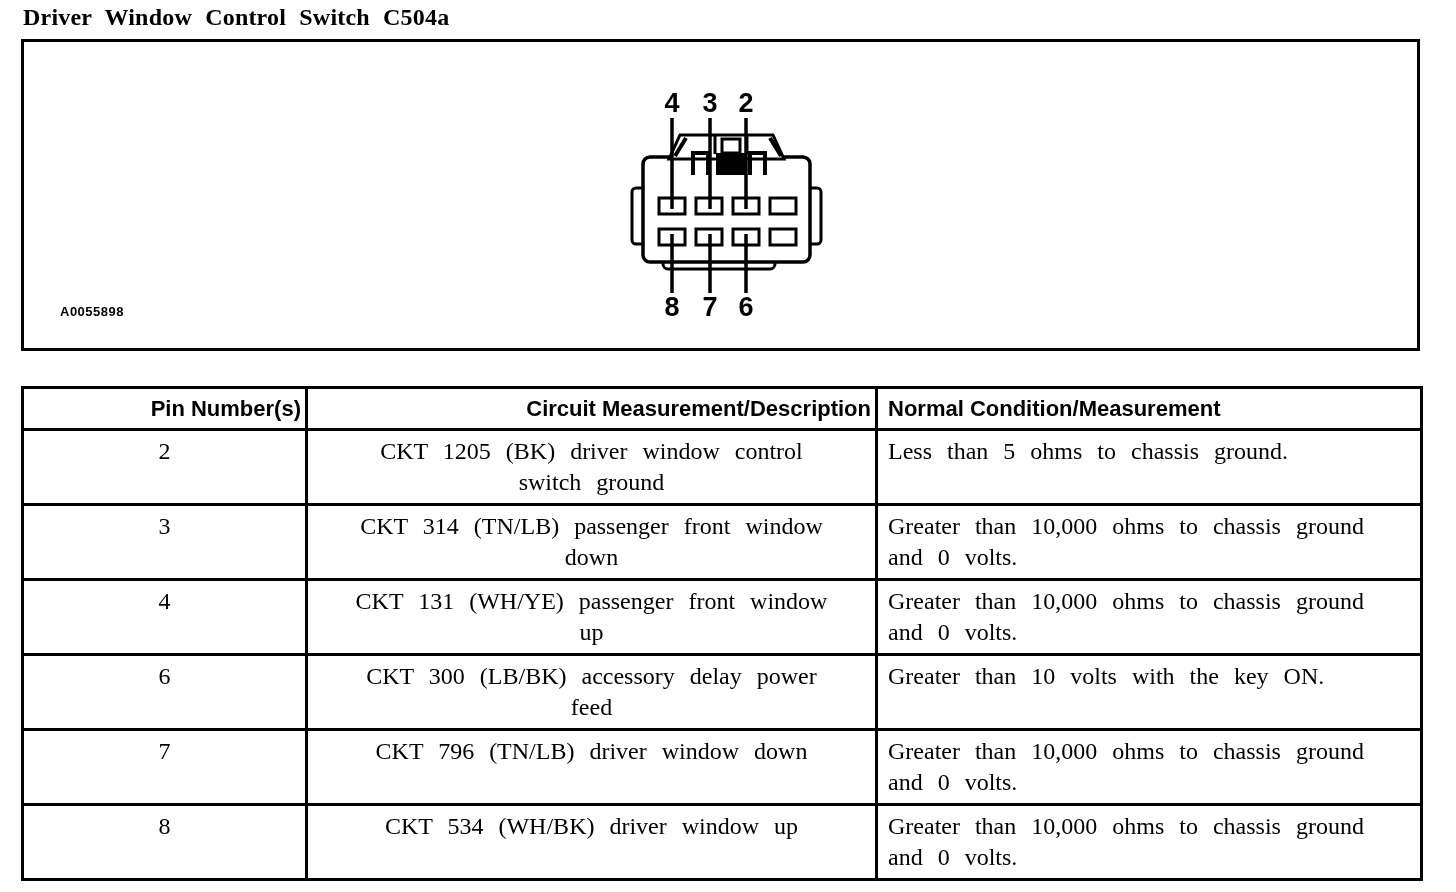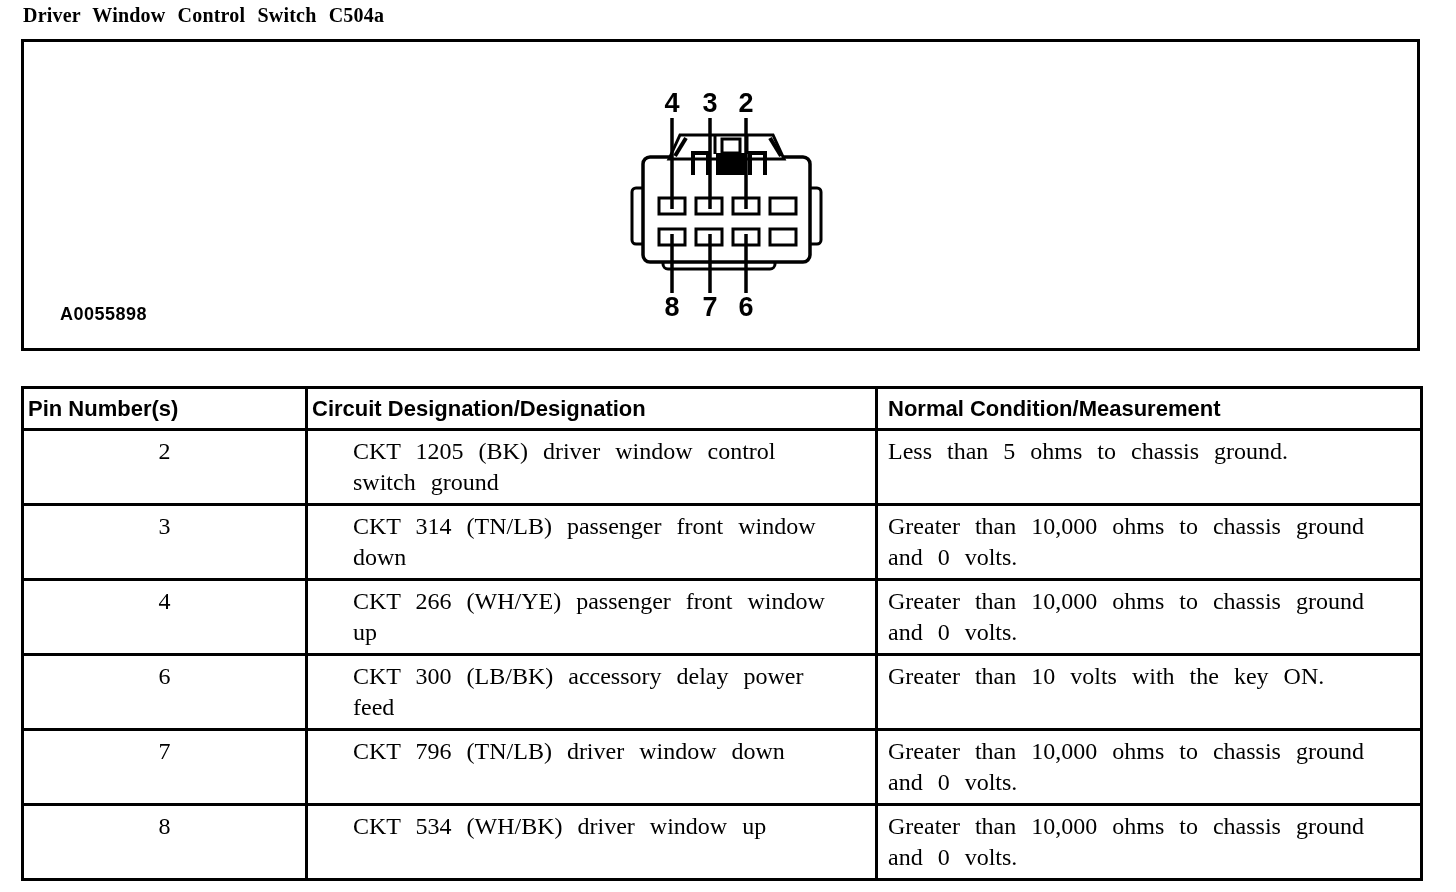--- a/index.html
+++ b/index.html
@@ -2,30 +2,30 @@
 <html><head>
 <meta charset="utf-8">
 <style>
   html,body{margin:0;padding:0;background:#ffffff;}
   .page{
     position:relative;width:1456px;height:892px;background:#ffffff;
     font-family:"Liberation Serif",serif;color:#000;overflow:hidden;
   }
   .doc-title{
     position:absolute;left:23px;top:4px;
-    font-family:"Liberation Serif",serif;font-weight:bold;font-size:20px;
+    font-family:"Liberation Serif",serif;font-weight:bold;font-size:24px;
     word-spacing:7px;letter-spacing:0.2px;white-space:nowrap;
   }
   .figure-box{
     position:absolute;left:21px;top:39px;width:1399px;height:312px;
     border:3px solid #000;box-sizing:border-box;background:#fff;
   }
   .figure-caption{
     position:absolute;left:36px;top:262px;
-    font-family:"Liberation Sans",sans-serif;font-weight:bold;font-size:18px;
+    font-family:"Liberation Sans",sans-serif;font-weight:bold;font-size:13px;
     letter-spacing:0.5px;
   }
   .connector-svg{position:absolute;left:584px;top:46px;width:295px;height:235px;}
   .pin-label{
     position:absolute;width:34px;text-align:center;
     font-family:"Liberation Sans",sans-serif;font-weight:bold;font-size:27px;
     line-height:24px;
   }
   
   .pl-t0{left:631px;top:49px;}  .pl-t1{left:669px;top:49px;}  .pl-t2{left:705px;top:49px;}
@@ -38,28 +38,28 @@
   .data-table col.c1{width:284px;}
   .data-table col.c2{width:570px;}
   .data-table col.c3{width:545px;}
   .data-table th,.data-table td{
     border:3px solid #000;vertical-align:top;box-sizing:border-box;
   }
   .data-table th{
     font-family:"Liberation Sans",sans-serif;font-weight:bold;font-size:22px;
     height:42px;vertical-align:middle;padding:2px 4px;
   }
-  .data-table th.h1,.data-table th.h2{text-align:left;}
+  .data-table th.h1,.data-table th.h2{text-align:right;}
   .data-table th.h3{text-align:left;padding-left:10px;margin-top:30px;}
   .data-table td{
     font-family:"Liberation Serif",serif;font-size:24px;line-height:31px;
     height:75px;word-spacing:9px;padding-top:5px;
   }
   .data-table td.pin{text-align:center;}
-  .data-table td.circuit{text-align:left;padding-left:45px;padding-right:45px;}
+  .data-table td.circuit{text-align:center;padding-left:45px;padding-right:45px;}
   .data-table td.cond{text-align:left;padding-left:10px;padding-right:8px;}
 </style>
 </head>
 <body>
 
 <div class="page">
 
   <div class="doc-title">Driver Window Control Switch C504a</div>
 
   <div class="figure-box">
@@ -116,38 +116,38 @@
 
   <table class="data-table">
     <colgroup>
         <col class="c1">
         <col class="c2">
         <col class="c3">
       </colgroup>
     <thead>
       <tr>
         <th class="h1">Pin Number(s)</th>
-        <th class="h2">Circuit Designation/Designation</th>
+        <th class="h2">Circuit Measurement/Description</th>
         <th class="h3">Normal Condition/Measurement</th>
       </tr>
     </thead>
     <tbody>
       <tr>
         <td class="pin">2</td>
         <td class="circuit">CKT 1205 (BK) driver window control switch ground</td>
         <td class="cond">Less than 5 ohms to chassis ground.</td>
       </tr>
       <tr>
         <td class="pin">3</td>
         <td class="circuit">CKT 314 (TN/LB) passenger front window down</td>
         <td class="cond">Greater than 10,000 ohms to chassis ground and 0 volts.</td>
       </tr>
       <tr>
         <td class="pin">4</td>
-        <td class="circuit">CKT 266 (WH/YE) passenger front window up</td>
+        <td class="circuit">CKT 131 (WH/YE) passenger front window up</td>
         <td class="cond">Greater than 10,000 ohms to chassis ground and 0 volts.</td>
       </tr>
       <tr>
         <td class="pin">6</td>
         <td class="circuit">CKT 300 (LB/BK) accessory delay power feed</td>
         <td class="cond">Greater than 10 volts with the key ON.</td>
       </tr>
       <tr>
         <td class="pin">7</td>
         <td class="circuit">CKT 796 (TN/LB) driver window down</td>

